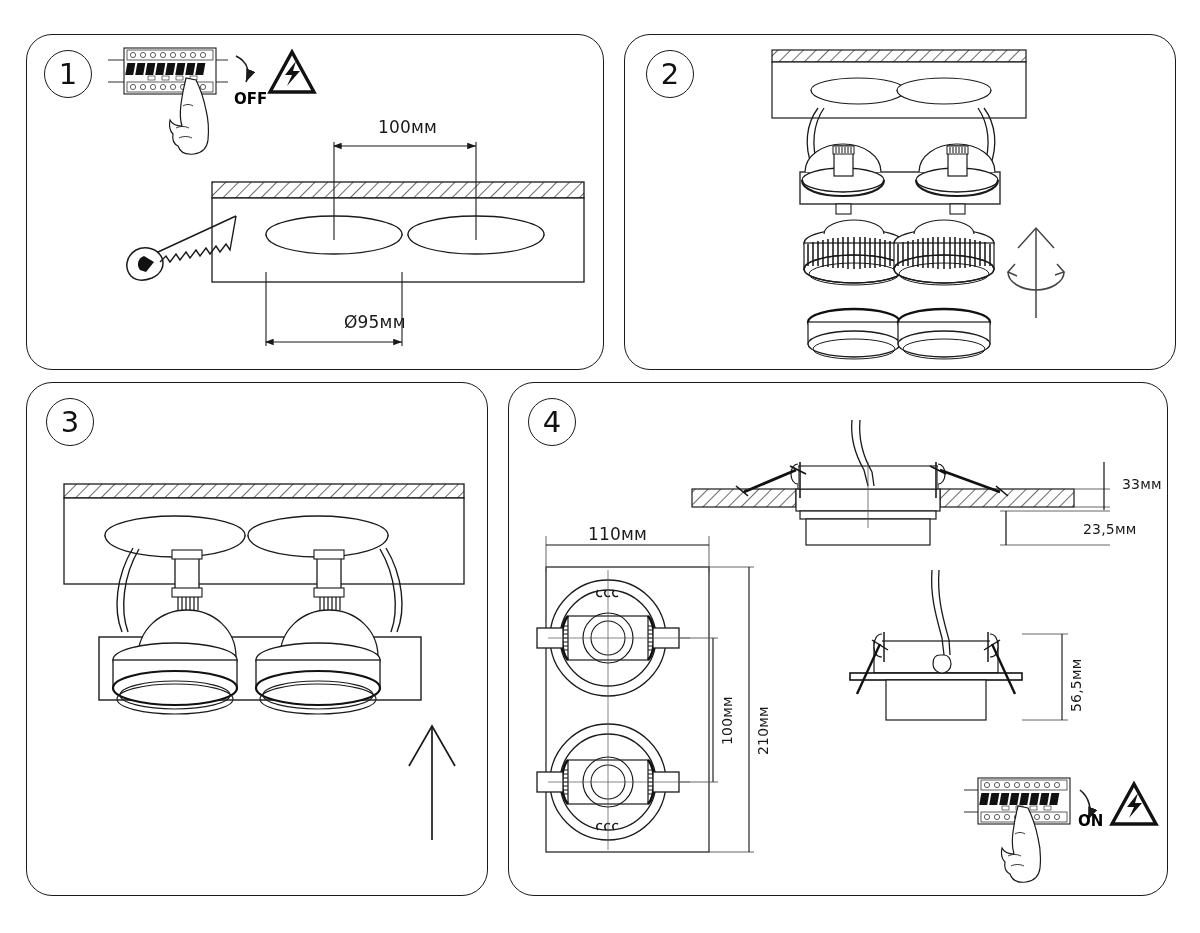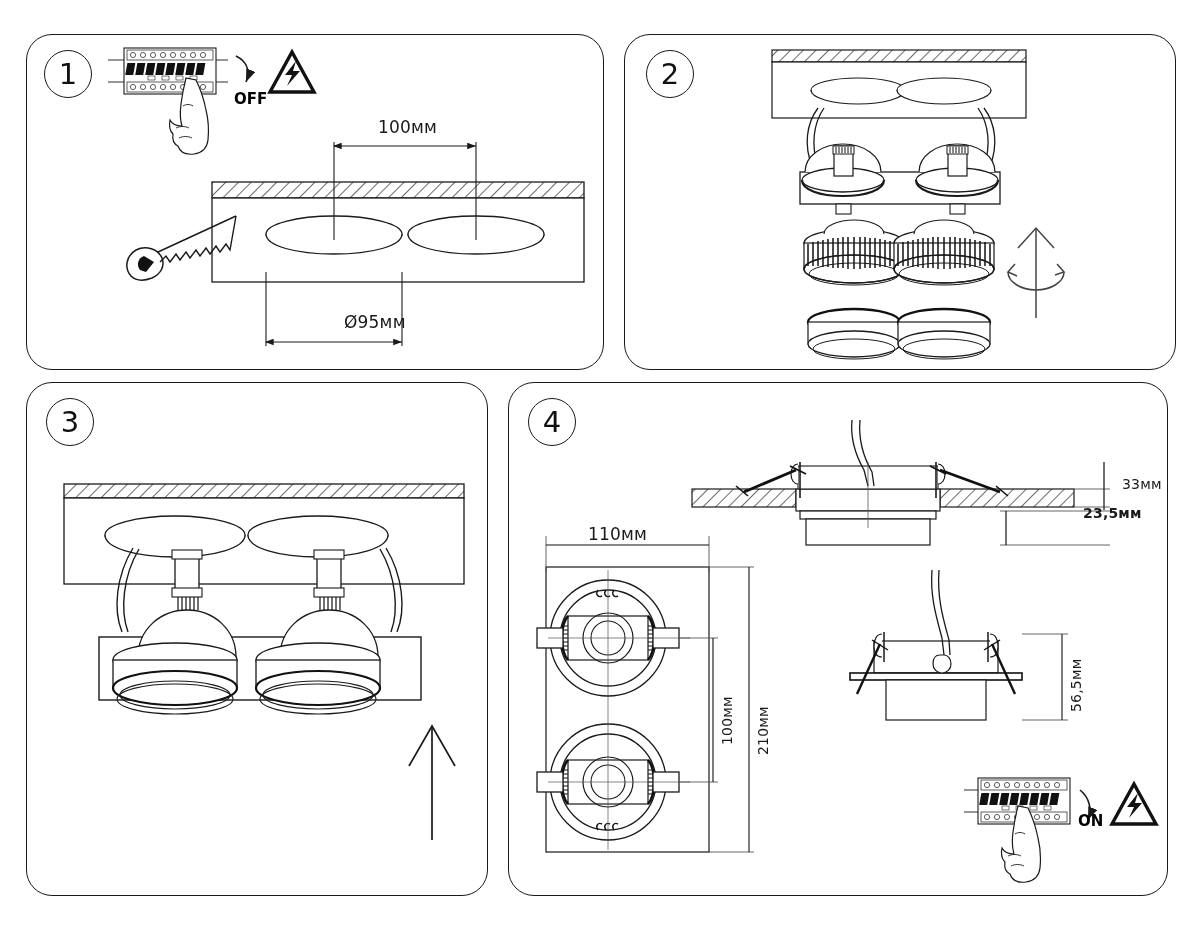--- a/index.html
+++ b/index.html
@@ -607,20 +607,20 @@
       <path d="M1080,790 C1090,798 1092,810 1088,820" marker-end="url(#arrA)"></path>
     </g>
 
     <g transform="translate(1112,784)">
       <path d="M22,0 L44,40 L0,40 Z" fill="#fff" stroke="#111" stroke-width="3.4"></path>
       <path d="M26,9 L15,23 L22,23 L17,34 L30,19 L23,19 Z" fill="#111"></path>
     </g>
   </svg>
 
   <div class="dim-label small" style="left:1114px;top:476px;margin-left:8px;">33мм</div>
-  <div class="dim-label small" style="left:1083px;top:505px;font-weight:bold;">23,5мм</div>
+  <div class="dim-label small" style="left:1083px;top:521px;">23,5мм</div>
   <div class="dim-label" style="left:588px;top:524px;">110мм</div>
   <div class="dim-label small rot90" style="left:719px;top:745px;">100мм</div>
   <div class="dim-label small rot90" style="left:755px;top:755px;">210мм</div>
   <div class="dim-label small rot90" style="left:1068px;top:712px;">56,5мм</div>
   <div class="sw-label" style="left:1078px;top:812px;">ON</div>
 
 </div>
 
 </body></html>

